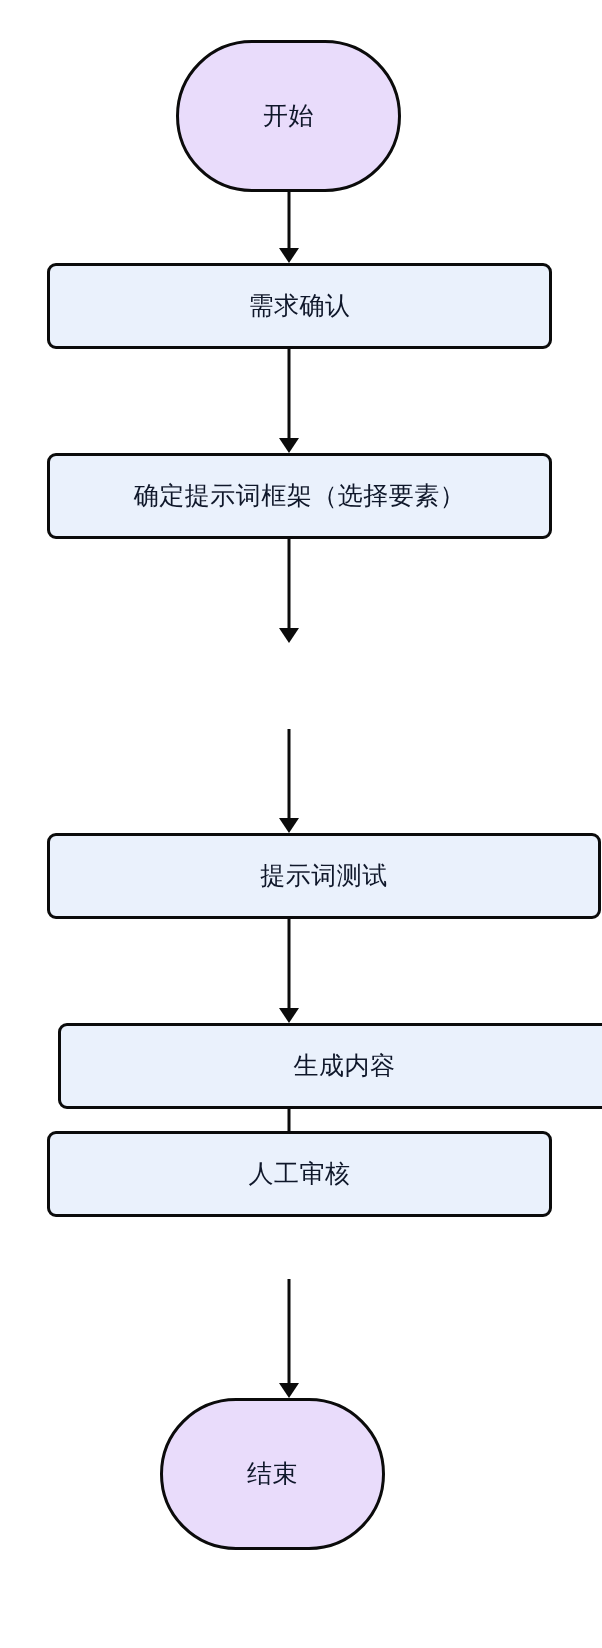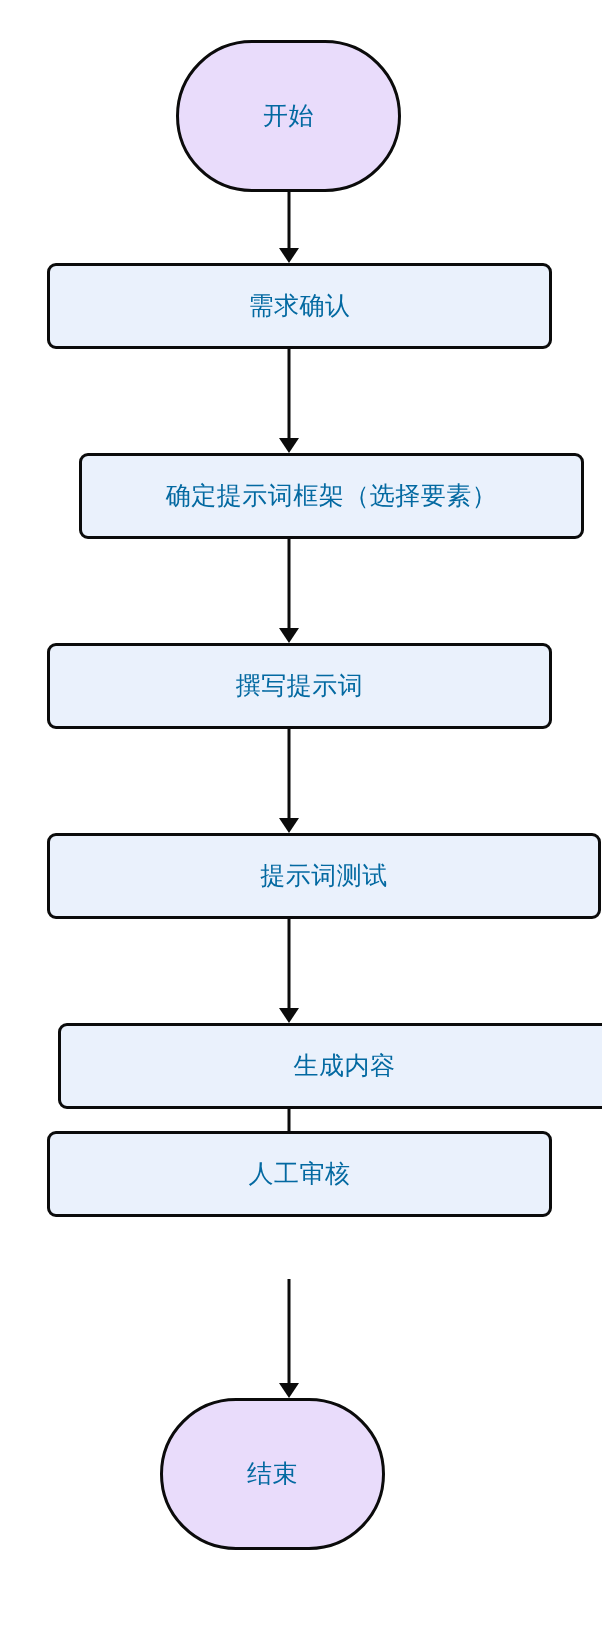--- a/index.html
+++ b/index.html
@@ -22,21 +22,21 @@
     height: 1648px;
   }
 
   .node {
     position: absolute;
     box-sizing: border-box;
     display: flex;
     align-items: center;
     justify-content: center;
     border: 3px solid #0b0b0b;
-    color: #0369a1;
+    color: #0f172a;
     font-size: 25px;
     line-height: 1.1;
     letter-spacing: 0.5px;
     white-space: nowrap;
     text-align: center;
   }
 
   .node.terminal {
     background: #e9dcfb;
     border-radius: 999px;
@@ -92,32 +92,29 @@
 
   <div class="node process" style="left:47px; top:263px; width:505px; height:86px;">
     <span class="node-label">需求确认</span>
   </div>
 
   <div class="edge" style="left:289px; top:349px;">
     <div class="edge-line" style="height:89px;"></div>
     <div class="edge-head" style="top:89px;"></div>
   </div>
 
-  <div class="node process" style="left:47px; top:453px; width:505px; height:86px;margin-left:32px;">
+  <div class="node process" style="left:47px; top:453px; width:505px; height:86px;">
     <span class="node-label">确定提示词框架（选择要素）</span>
   </div>
 
   <div class="edge" style="left:289px; top:539px;">
     <div class="edge-line" style="height:89px;"></div>
     <div class="edge-head" style="top:89px;"></div>
   </div>
 
-  <div class="node process" style="left:47px; top:643px; width:505px; height:86px;">
-    <span class="node-label">撰写提示词</span>
-  </div>
 
   <div class="edge" style="left:289px; top:729px;">
     <div class="edge-line" style="height:89px;"></div>
     <div class="edge-head" style="top:89px;"></div>
   </div>
 
   <div class="node process" style="left:47px; top:833px; width:554px; height:86px;">
     <span class="node-label">提示词测试</span>
   </div>
 

